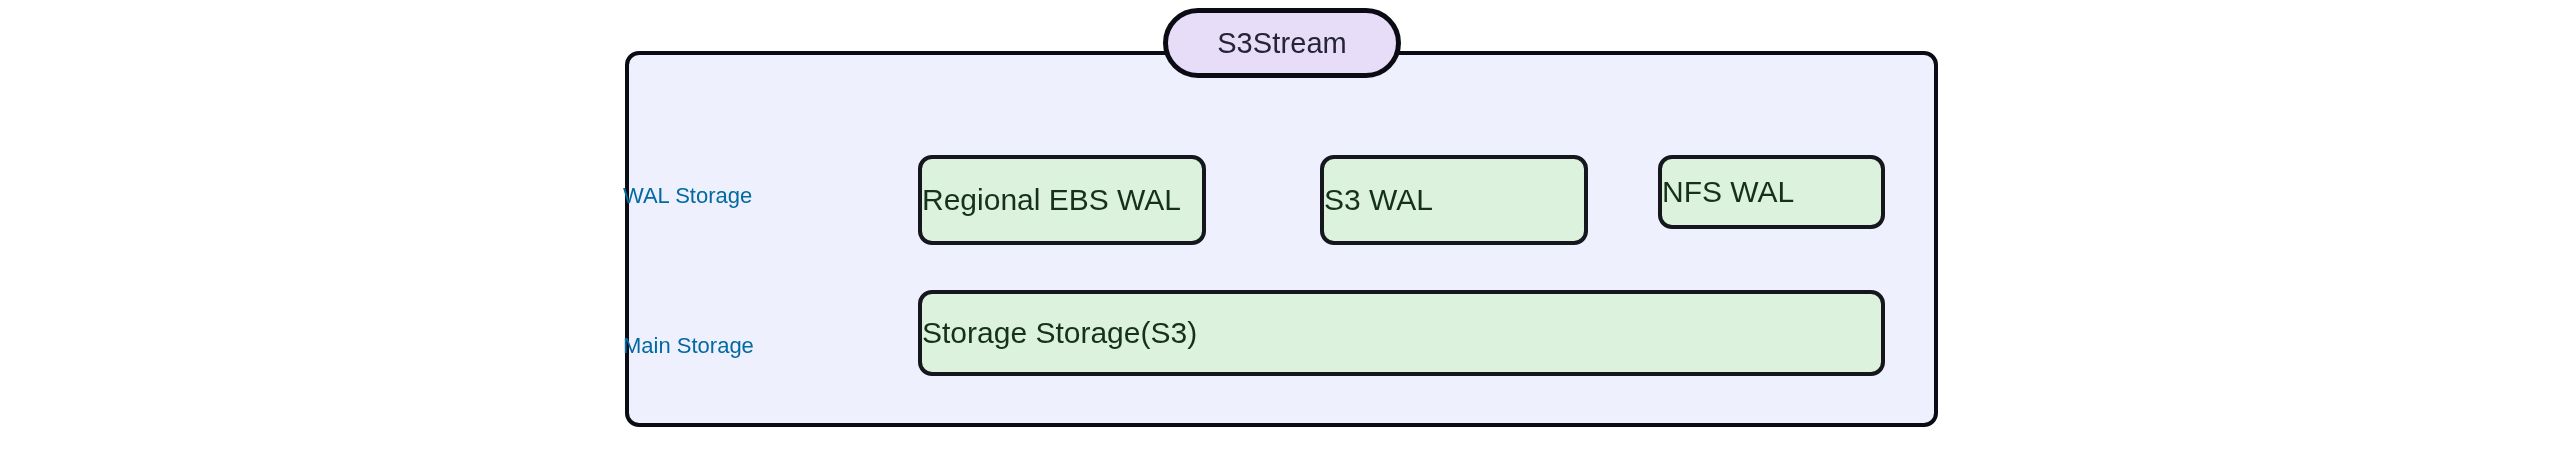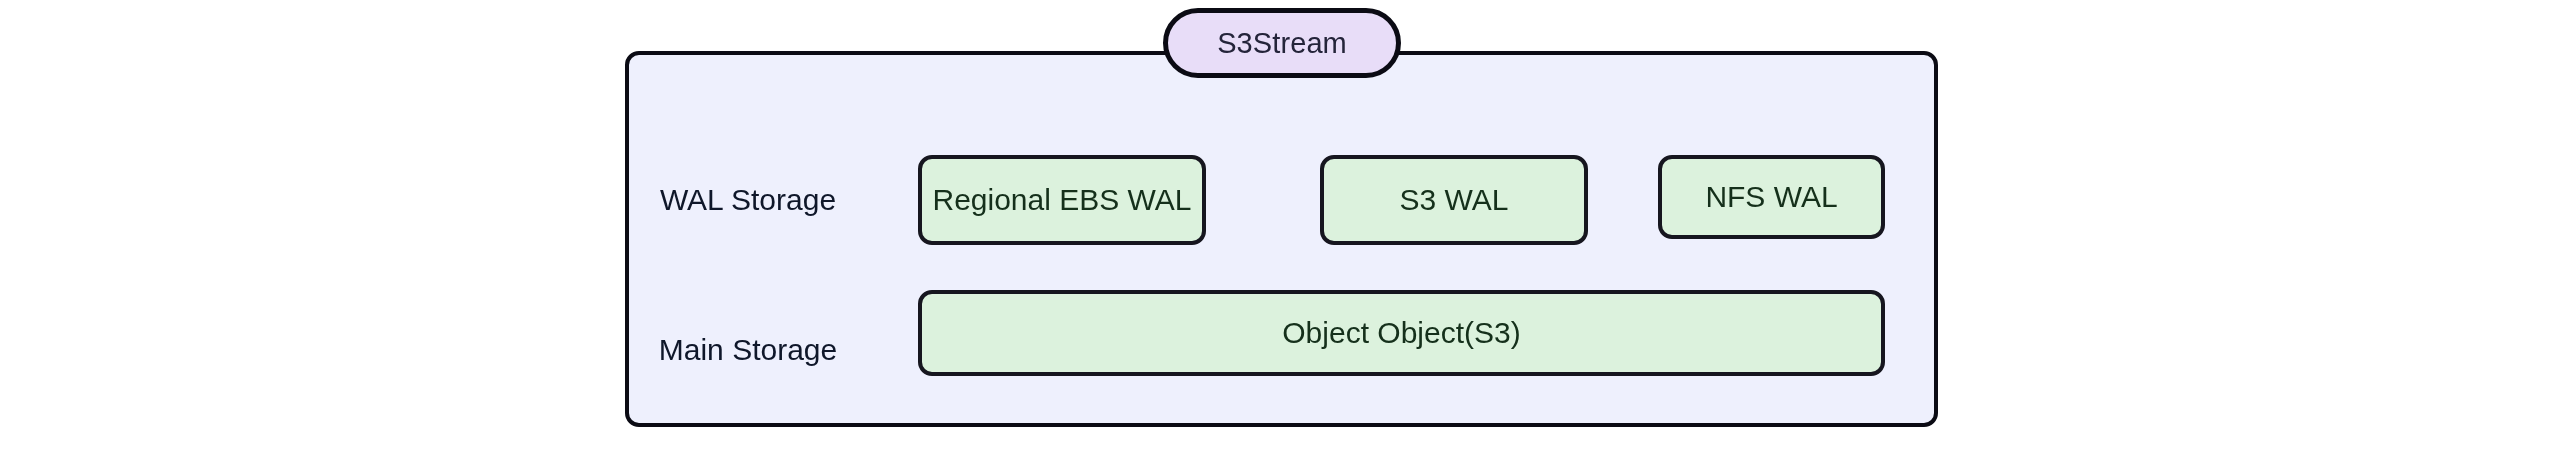--- a/index.html
+++ b/index.html
@@ -55,49 +55,49 @@
     font-size: 29px;
     color: #24243a;
     letter-spacing: 0.1px;
     white-space: nowrap;
   }
 
   
   .row-label {
     position: absolute;
     width: 250px;
-    text-align: center;
-    font-size: 30px;
-    color: #0f172a;
+    text-align: left;
+    font-size: 22px;
+    color: #0369a1;
     white-space: nowrap;
   }
   .row-label.wal  { left: 623px; top: 183px; }
   .row-label.main { left: 623px; top: 317px; margin-top: 16px; }
 
   
   .node {
     position: absolute;
     box-sizing: border-box;
     background: #dcf2dd;
     border: 4px solid #16161f;
     border-radius: 14px;
     display: flex;
     align-items: center;
-    justify-content: center;
+    justify-content: flex-start;
   }
   .node-label {
     font-size: 30px;
     color: #15301b;
     white-space: nowrap;
   }
 
   
   .node.wal-0 { left: 918px;  top: 155px; width: 288px; height: 90px; }
   .node.wal-1 { left: 1320px; top: 155px; width: 268px; height: 90px; }
-  .node.wal-2 { left: 1658px; top: 155px; width: 227px; height: 84px; }
+  .node.wal-2 { left: 1658px; top: 155px; width: 227px; height: 74px; }
 
   
   .node.main-0 { left: 918px; top: 290px; width: 967px; height: 86px; }
 </style>
 </head>
 <body>
 
 <div id="diagram-canvas">
 
   <div class="outer-container"></div>
@@ -116,16 +116,16 @@
     <span class="node-label">S3 WAL</span>
   </div>
 
   <div class="node wal-2">
     <span class="node-label">NFS WAL</span>
   </div>
 
   <div class="row-label main">Main Storage</div>
 
   <div class="node main-0">
-    <span class="node-label">Object Object(S3)</span>
+    <span class="node-label">Storage Storage(S3)</span>
   </div>
 
 </div>
 
 </body></html>

